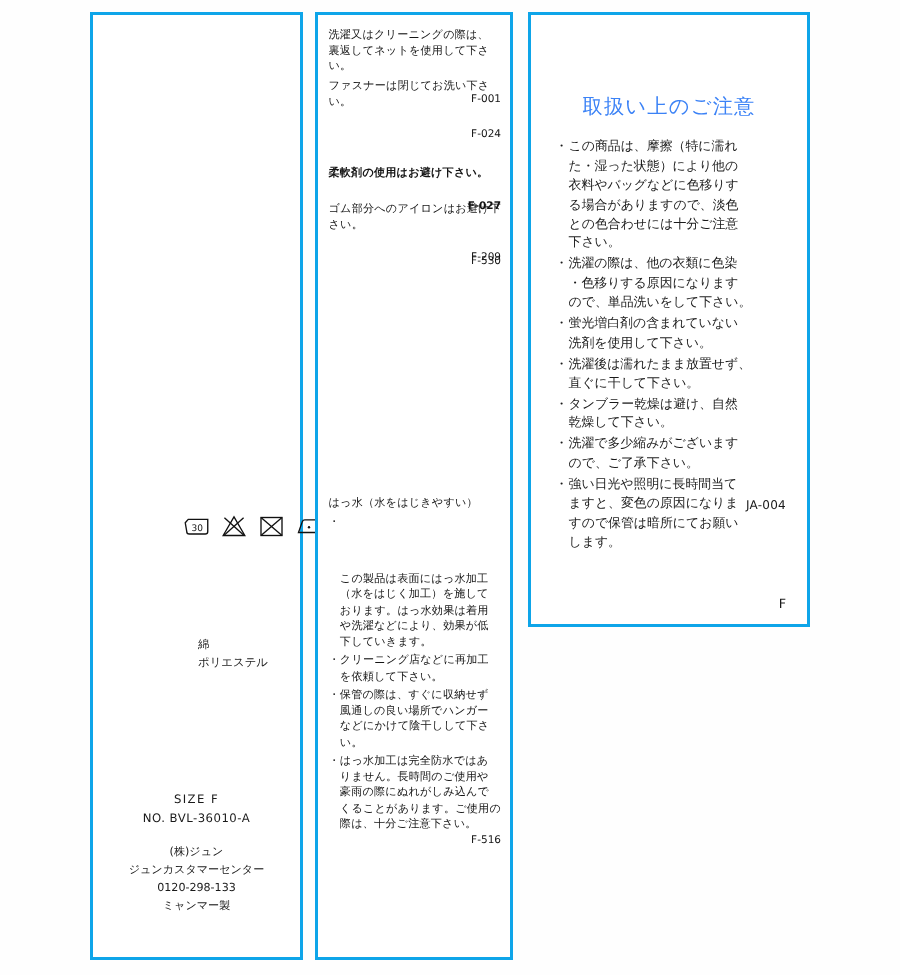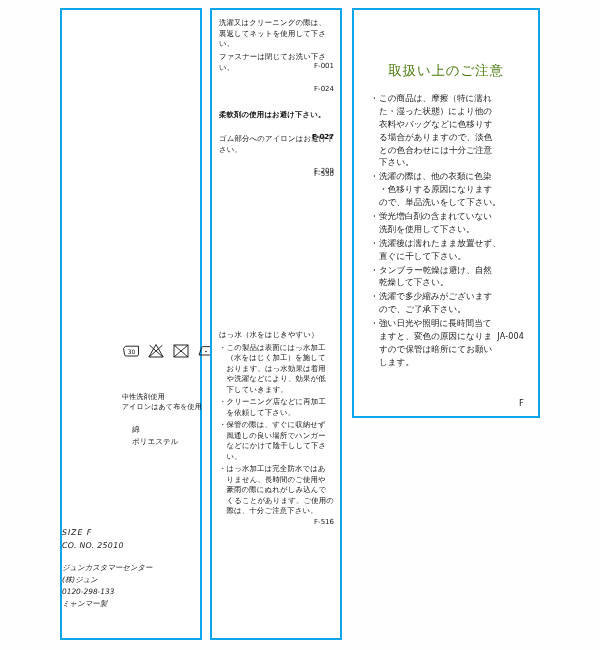--- a/index.html
+++ b/index.html
@@ -112,44 +112,43 @@
   }
   #composition .cname { padding-left: 10px; }
   #composition .cval { padding-right: 4px; }
 
   
   #identity {
     position: absolute;
     left: 0;
     right: 0;
     top: 516px;
-    text-align: left;
+    text-align: center;
     font-size: 7.8px;
     line-height: 1.7;
-    font-style: italic;
   }
   #identity .sz { letter-spacing: 0.12em; }
   #identity .no1, #identity .no2 {
     letter-spacing: 0.04em;
   }
   #identity .corp {
     margin-top: 9px;
     font-size: 7.4px;
     line-height: 1.65;
   }
 
   
   #right-title {
     position: absolute;
     left: 0; right: 0;
     top: 52px;
     text-align: center;
     font-size: 13.5px;
     letter-spacing: 0.06em;
-    color: #4d7c0f;
+    color: #3b82f6;
   }
   #right-list {
     position: absolute;
     left: 16px;
     right: 12px;
     top: 82px;
     font-size: 8.6px;
     line-height: 1.5;
   }
   #right-list .ritem {
@@ -234,41 +233,39 @@
         </span>
 
         <span class="sym">
           <svg viewBox="0 0 18 18">
             <circle cx="9" cy="9" r="6.8" fill="none" stroke="#111" stroke-width="0.9"></circle>
             <text x="9" y="11.5" font-size="7" text-anchor="middle" fill="#111" font-family="DejaVu Sans, sans-serif">W</text>
           </svg>
         </span>
       </div>
 
-      <div id="care-note" class="jp">中性洗剤使用
-アイロンはあて布を使用</div>
       <div id="care-note-code">SC-198</div>
 
       <div id="composition">
         <div class="crow">
           <span class="cname">綿</span>
           <span class="cval">64%</span>
         </div>
         <div class="crow">
           <span class="cname">ポリエステル</span>
           <span class="cval">36%</span>
         </div>
       </div>
 
       <div id="identity">
         <div class="sz">SIZE F</div>
-        <div class="no2">CO. NO.  25010</div>
+        <div class="no1">NO. BVL-36010-A</div>
         <div class="corp">
+          <div>(株)ジュン</div>
           <div>ジュンカスタマーセンター</div>
-          <div>(株)ジュン</div>
           <div>0120-298-133</div>
           <div>ミャンマー製</div>
         </div>
       </div>
 
     </div>
   </div>
 
   <div class="panel" id="panel-mid">
     <div class="panel-inner">
@@ -297,21 +294,21 @@
 
       <div class="wash-block" style="top:148px;">
         <div class="code">F-530</div>
       </div>
 
       <div id="mid-lower">
         <div class="jp hdr">はっ水（水をはじきやすい）</div>
 
         <div style="display:flex; align-items:flex-start; margin-top:2px;">
           <span class="jp">・</span>
-          <span class="jp" style="flex:1 1 auto;">この製品は表面にはっ水加工
+          <span class="jp" style="flex:1 1 auto;margin-top:38px;">この製品は表面にはっ水加工
 （水をはじく加工）を施して
 おります。はっ水効果は着用
 や洗濯などにより、効果が低
 下していきます。</span>
         </div>
 
         <div style="display:flex; align-items:flex-start; margin-top:2px;">
           <span class="jp">・</span>
           <span class="jp" style="flex:1 1 auto;">クリーニング店などに再加工
 を依頼して下さい。</span>

